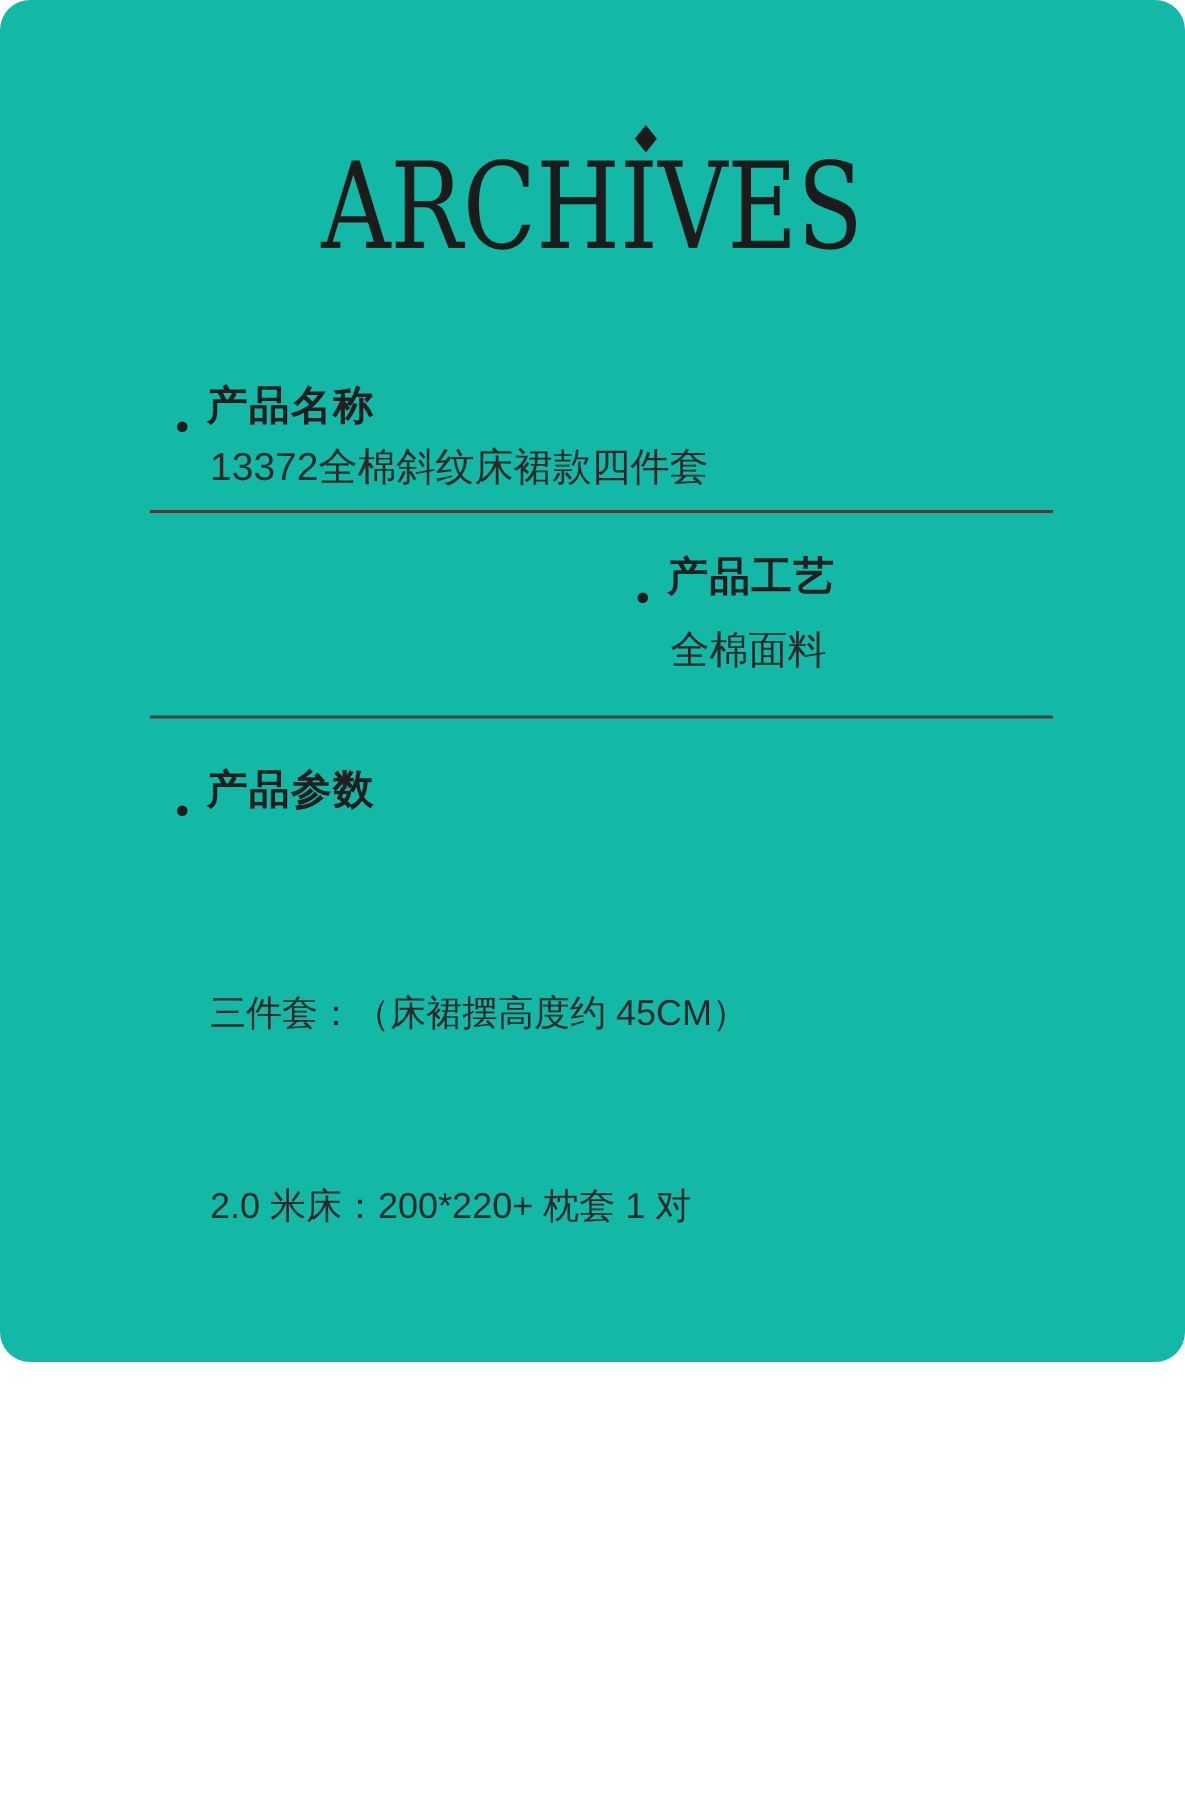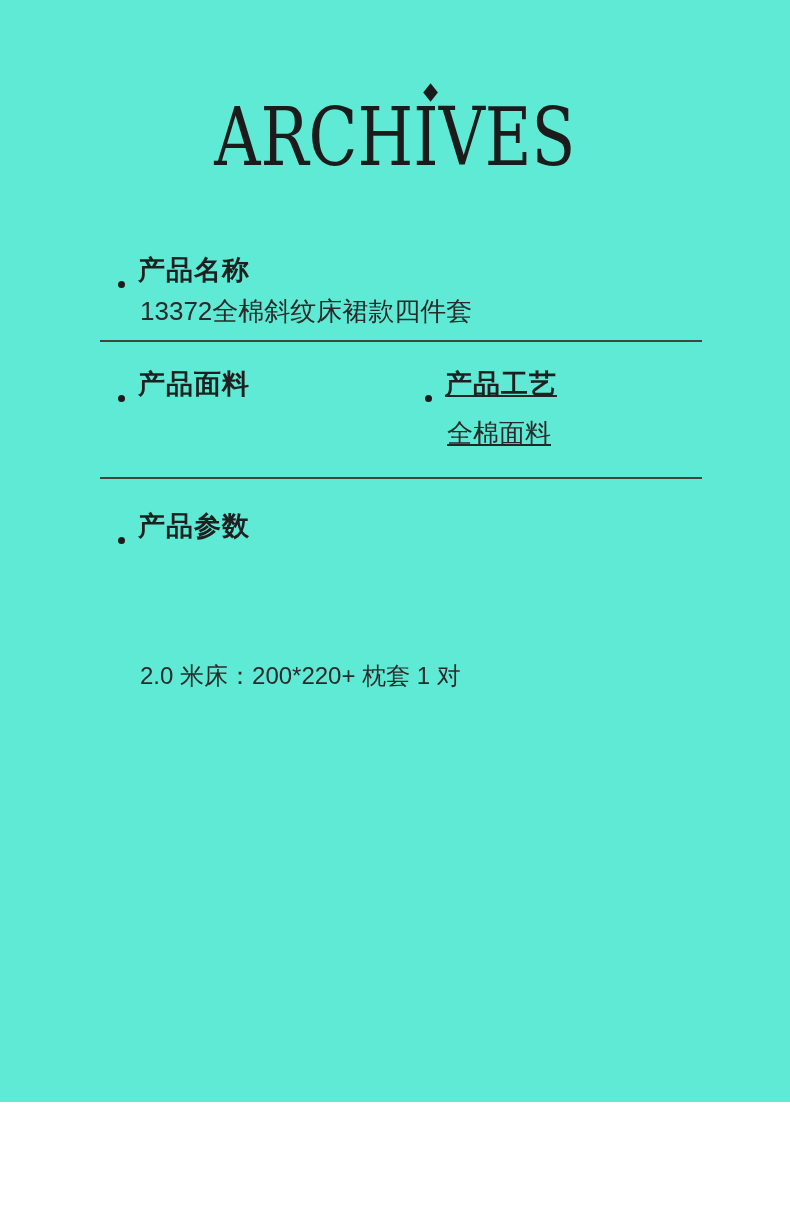--- a/index.html
+++ b/index.html
@@ -1,23 +1,24 @@
 <!DOCTYPE html>
 <html><head>
 <meta charset="utf-8">
 <style>
   html, body { margin: 0; padding: 0; }
   #screen {
     position: relative;
     width: 790px;
-    height: 1102px;
-    background: #5eead4;
+    height: 908px;
+    background: #14b8a6;
     color: #252525;
     font-family: "Liberation Sans", "DejaVu Sans", sans-serif;
     overflow: hidden;
+    border-radius: 20px;
   }
 
   
   .logo-wrap {
     position: absolute;
     top: 98px;
     left: 0;
     width: 790px;
     display: flex;
     justify-content: center;
@@ -87,21 +88,21 @@
 
   
   .sec-two {
     position: absolute;
     top: 366px;
     left: 118px;
     width: 600px;
     display: flex;
   }
   .col-fabric { width: 307px; flex: 0 0 auto; }
-  .col-craft  { flex: 1 1 auto; text-decoration: underline; }
+  .col-craft  { flex: 1 1 auto; }
   .sec-two .value-text { margin-top: 14px; }
 
   
   .sec-params { position: absolute; top: 508px; left: 118px; width: 600px; }
   .params-body {
     margin-left: 22px;
     margin-top: 24px;
     font-size: 24px;
     line-height: 43px;
     color: #2a2a2a;
@@ -126,43 +127,40 @@
       <span class="bullet"></span>
       <span class="heading-label">产品名称</span>
     </div>
     <div class="value-text">13372全棉斜纹床裙款四件套</div>
   </div>
 
   <div class="divider divider-1"></div>
 
   <div class="sec-two">
     <div class="col-fabric">
-      <div class="heading-row">
-        <span class="bullet"></span>
-        <span class="heading-label">产品面料</span>
-      </div>
     </div>
     <div class="col-craft">
       <div class="heading-row">
         <span class="bullet"></span>
         <span class="heading-label">产品工艺</span>
       </div>
       <div class="value-text">全棉面料</div>
     </div>
   </div>
 
   <div class="divider divider-2"></div>
 
   <div class="sec-params">
     <div class="heading-row">
       <span class="bullet"></span>
       <span class="heading-label">产品参数</span>
     </div>
 
     <div class="params-body">
+      <div class="param-line">三件套：（床裙摆高度约 45CM）</div>
       <div class="param-line">2.0 米床：200*220+ 枕套 1 对</div>
 
       
       
 
       
 
       
       
       

